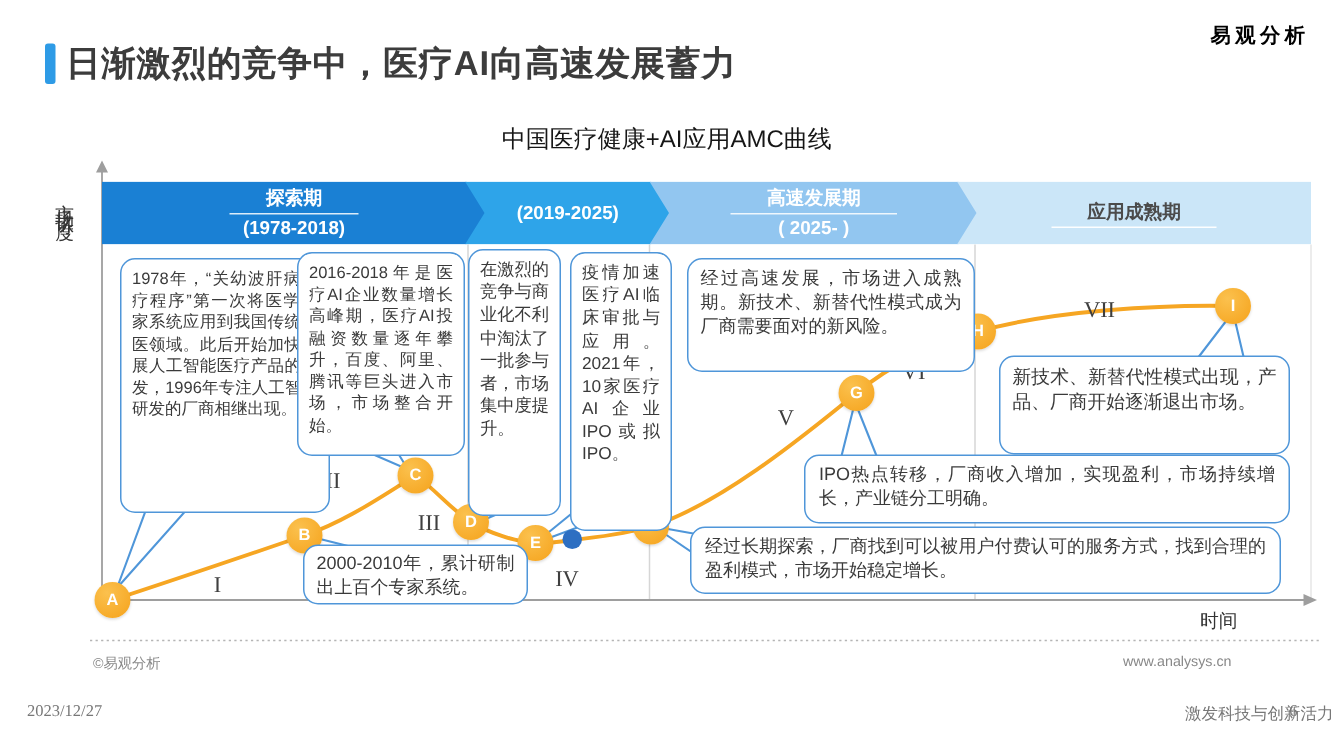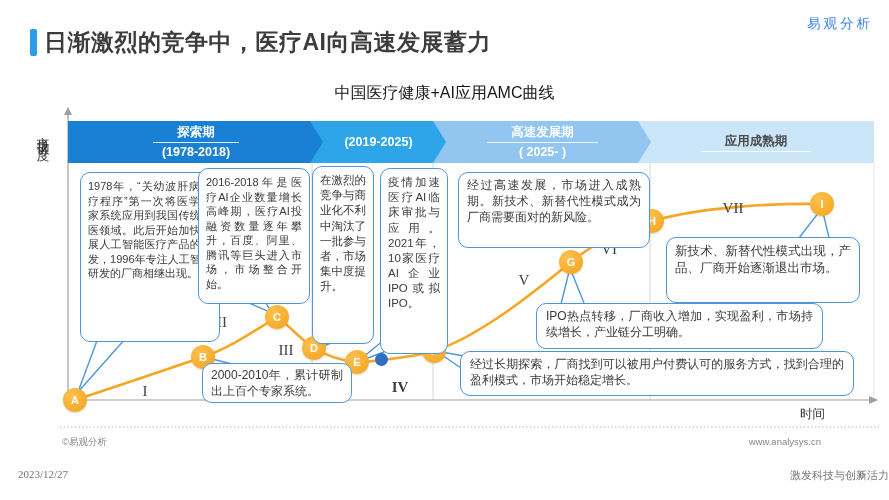--- a/index.html
+++ b/index.html
@@ -8,21 +8,21 @@
     background:#ffffff;font-family:"Liberation Sans","DejaVu Sans",sans-serif;
   }
   .abs{position:absolute;}
   
   .accent-bar{left:30px;top:29px;width:7px;height:27px;background:#2e9be6;border-radius:2px;}
   .main-title{left:44px;top:27px;font-size:23px;font-weight:bold;color:#3c3c3c;letter-spacing:0.5px;white-space:nowrap;}
   .logo{left:794px;top:15px;width:92px;text-align:center;line-height:1.05;}
   .logo .brand{font-size:20px;font-weight:bold;white-space:nowrap;}
   .logo .brand .a{color:#f7941d;font-style:italic;}
   .logo .brand .rest{color:#1b67ad;}
-  .logo .cn{font-size:13.5px;font-weight:normal;color:#3b82f6;letter-spacing:3px;margin-top:2px;white-space:nowrap;}
+  .logo .cn{font-size:13.5px;font-weight:bold;color:#000000;letter-spacing:3px;margin-top:2px;white-space:nowrap;}
   
   .chart-title{left:0;top:83px;width:889px;text-align:center;font-size:16px;color:#161616;}
   
   .y-label{left:34px;top:126px;writing-mode:vertical-rl;font-size:12.5px;color:#333;letter-spacing:3px;}
   .x-label{left:800px;top:406px;font-size:12.5px;color:#333;}
   
   .phase{top:121px;height:42px;display:flex;flex-direction:column;align-items:center;justify-content:center;color:#fff;font-weight:bold;font-size:12.5px;line-height:1.45;}
   .phase .pl{border-bottom:1px solid rgba(255,255,255,0.85);padding:0 24px 1px;white-space:nowrap;}
   .phase .pp{white-space:nowrap;}
   .seg1{left:68px;width:256px;background:#1a80d4;clip-path:polygon(0 0,calc(100% - 13px) 0,100% 50%,calc(100% - 13px) 100%,0 100%);}
@@ -37,21 +37,21 @@
   
   .num{font-family:"Liberation Serif","DejaVu Serif",serif;font-size:15px;color:#3f3f3f;transform:translate(-50%,-50%);}
   
   .bubble{background:#fff;border:1.5px solid #4f96d9;border-radius:10px;color:#3a3a3a;padding:6px 7px;box-sizing:border-box;text-align:justify;line-height:1.32;font-size:11px;}
   .bA{left:80px;top:172px;width:140px;height:170px;}
   .bB{left:202px;top:363px;width:150px;height:40px;font-size:12px;padding:4px 8px;}
   .bC{left:198px;top:168px;width:112px;height:136px;}
   .bD{left:312px;top:166px;width:62px;height:178px;font-size:11.5px;}
   .bE{left:380px;top:168px;width:68px;height:186px;font-size:11.5px;}
   .bF{left:460px;top:351px;width:394px;height:45px;font-size:12px;padding:5px 9px;}
-  .bG{left:536px;top:303px;width:287px;height:46px;font-size:12px;padding:5px 9px;}
+  .bG{left:536px;top:303px;width:324px;height:46px;font-size:12px;padding:5px 9px;}
   .bH{left:458px;top:172px;width:192px;height:76px;font-size:12px;padding:5px 8px;}
   .bI{left:666px;top:237px;width:194px;height:66px;font-size:12.5px;padding:5px 8px;}
   
   .fn{top:436px;font-size:9.5px;color:#888;}
   .fn-left{left:62px;}
   .fn-right{right:68px;}
   .ft{top:468px;font-size:11px;color:#777;font-family:Liberation Serif, serif;}
   .ft-date{left:18px;}
   .ft-slogan{left:0;width:889px;text-align:right;}
   .ft-page{right:24px;}
@@ -124,21 +124,21 @@
 <div class="abs pt" style="left:422px;top:339px;">F</div>
 <div class="abs pt" style="left:559px;top:250px;">G</div>
 <div class="abs pt" style="left:640px;top:209px;">H</div>
 <div class="abs pt" style="left:810px;top:192px;">I</div>
 <div class="abs now-dot" style="left:375px;top:353px;"></div>
 <div class="abs now-label" style="left:383px;top:333px;">Now</div>
 
 <span class="abs num" style="left:145px;top:391px;">I</span>
 <span class="abs num" style="left:222px;top:322px;">II</span>
 <span class="abs num" style="left:286px;top:350px;">III</span>
-<span class="abs num" style="left:400px;top:387px;font-weight:bold;">IV</span>
+<span class="abs num" style="left:378px;top:387px;">IV</span>
 <span class="abs num" style="left:524px;top:280px;">V</span>
 <span class="abs num" style="left:609px;top:249px;">VI</span>
 <span class="abs num" style="left:733px;top:208px;">VII</span>
 
 <div class="abs bubble bA">1978年，“关幼波肝病诊疗程序”第一次将医学专家系统应用到我国传统中医领域。此后开始加快开展人工智能医疗产品的研发，1996年专注人工智能研发的厂商相继出现。</div>
 <div class="abs bubble bB">2000-2010年，累计研制出上百个专家系统。</div>
 <div class="abs bubble bC">2016-2018年是医疗AI企业数量增长高峰期，医疗AI投融资数量逐年攀升，百度、阿里、腾讯等巨头进入市场，市场整合开始。</div>
 <div class="abs bubble bD">在激烈的竞争与商业化不利中淘汰了一批参与者，市场集中度提升。</div>
 <div class="abs bubble bE">疫情加速医疗AI临床审批与应用。2021年，10家医疗AI企业IPO或拟IPO。</div>
 <div class="abs bubble bF">经过长期探索，厂商找到可以被用户付费认可的服务方式，找到合理的盈利模式，市场开始稳定增长。</div>

